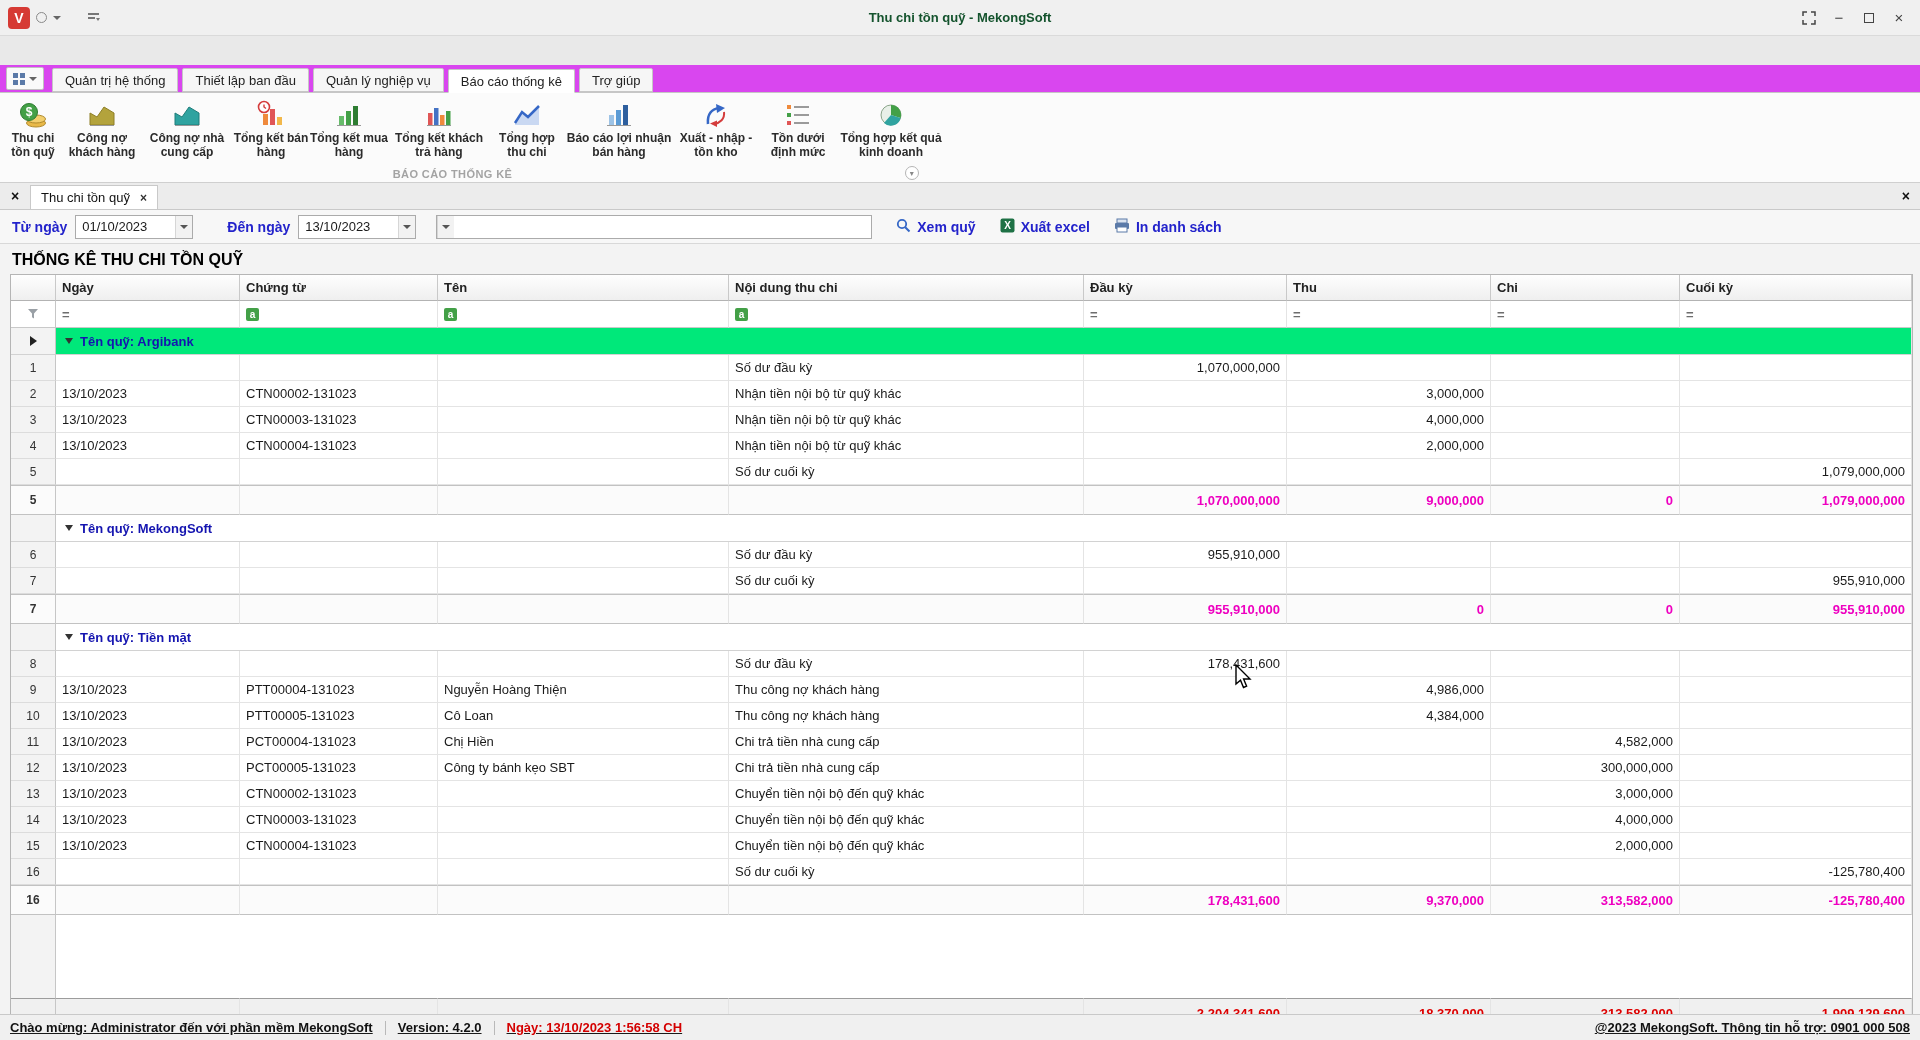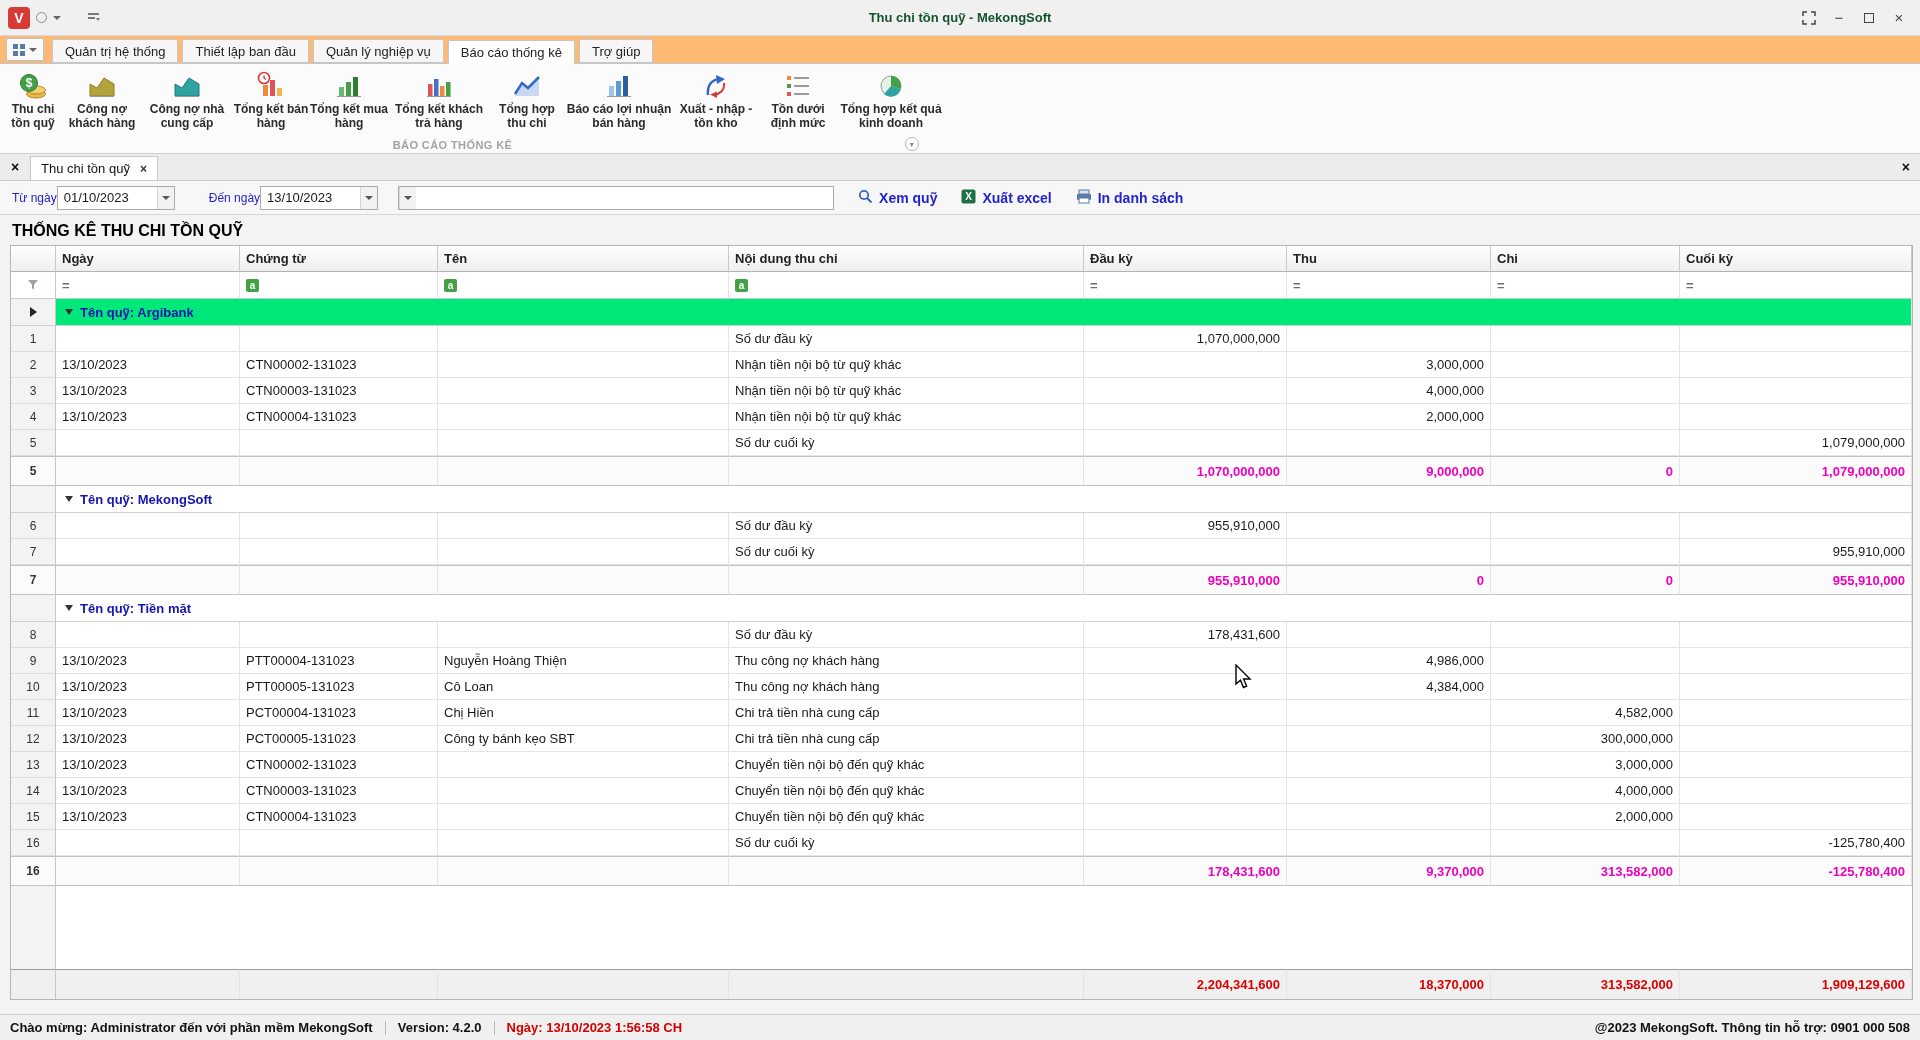--- a/index.html
+++ b/index.html
@@ -21,22 +21,22 @@
   .caret { width:0; height:0; border-left:4px solid transparent; border-right:4px solid transparent;
     border-top:4px solid #666; }
   .tb-title { position:absolute; left:0; right:0; text-align:center; font-weight:bold;
     font-size:13px; color:#14532d; z-index:1; }
   .tb-right { margin-left:auto; display:flex; align-items:center; z-index:2; padding-right:6px; }
   .winbtn { width:30px; height:24px; display:flex; align-items:center; justify-content:center;
     color:#444; font-size:15px; }
   .restore-sq { width:10px; height:10px; border:1.5px solid #444; }
 
   
-  .ribbon-tabs { height:28px; background:#fdba74; border-bottom:1px solid #c6c6c6;
-    display:flex; align-items:flex-end; padding-left:6px; flex:none; }
+  .ribbon-tabs { height:28px; background:#d946ef; border-bottom:1px solid #c6c6c6;
+    display:flex; align-items:flex-end; padding-left:6px; flex:none;margin-top:29px; }
   .appmenu-btn { height:23px; margin:0 4px 0 0; padding:0 6px; border:1px solid #c0c0c0;
     background:#fafafa; border-radius:2px; display:flex; align-items:center; gap:4px; margin-bottom:2px; }
   .rtab { height:24px; margin-left:4px; padding:0 12px; border:1px solid #c6c6c6;
     background:#f6f6f6; display:flex; align-items:center; font-size:13px; color:#222;
     border-radius:2px 2px 0 0; }
   .rtab.active { background:#fff; border-bottom:1px solid #fff; margin-bottom:-1px; z-index:2; }
 
   
   .ribbon { height:90px; background:#fbfbfb; border-bottom:1px solid #cfcfcf; position:relative; flex:none; }
   .ribbon-items { display:flex; align-items:flex-start; padding:4px 0 0 4px; height:70px; }
@@ -55,23 +55,23 @@
     font-weight:bold; font-size:14px; color:#111; }
   .doc-tab { background:#fff; border:1px solid #c9c9c9; border-bottom:none; margin-top:2px;
     display:flex; align-items:center; gap:10px; padding:0 10px; font-size:13px; color:#111; }
   .doc-tab .tab-x { font-weight:bold; font-size:12px; color:#333; }
   .doc-x-right { position:absolute; right:4px; top:0; bottom:0; display:flex; align-items:center;
     font-weight:bold; font-size:14px; color:#111; padding:0 6px; }
 
   
   .filter-bar { height:34px; background:#f7f7f7; border-bottom:1px solid #d8d8d8;
     display:flex; align-items:center; padding-left:12px; flex:none; }
-  .flabel { color:var(--label_blue); font-weight:normal; font-size:12px; }
+  .flabel { color:var(--label_blue); font-weight:bold; font-size:14px; }
   .combo { height:24px; background:#fff; border:1px solid #ababab; display:flex; align-items:stretch;
-    font-size:13px; margin-left:0; }
+    font-size:13px; margin-left:8px; }
   .combo .val { padding:0 6px; display:flex; align-items:center; flex:1; overflow:hidden; white-space:nowrap; }
   .combo .btn { width:17px; display:flex; align-items:center; justify-content:center;
     border-left:1px solid #d6d6d6; background:#f2f2f2; }
   .combo .btn .caret { border-top-color:#555; }
   .linkbtn { display:flex; align-items:center; gap:6px; color:var(--label_blue); font-weight:bold;
     font-size:14px; margin-left:24px; }
 
   
   .content { flex:1; background:#f3f3f3; padding:0 10px; overflow:hidden; display:flex; flex-direction:column; }
   .section-title { padding:7px 2px 5px 2px; font-size:16px; font-weight:bold; color:#000; }
@@ -103,21 +103,21 @@
   .r-footer .gc { height:30px; background:#fbfbfb; border-top:1px solid #c2c2c2; border-bottom:1px solid #c2c2c2; }
   .r-footer .rh { font-weight:bold; }
   .fval { color:var(--footer_magenta); font-weight:bold; }
   .grid-filler { flex:1; display:flex; background:#fff; }
   .rh-strip { width:45px; background:#f3f3f3; border-right:1px solid #c6c6c6; }
   .r-total .gc { height:30px; background:#f0f0f0; border-top:1px solid #9c9c9c; border-bottom:none; }
   .r-total .num { color:var(--total_red); font-weight:bold; }
 
   
   .statusbar { height:26px; background:#f0f0f0; border-top:1px solid #c9c9c9;
-    display:flex; align-items:center; padding:8px 10px; flex:none; font-size:13px; }
+    display:flex; align-items:center; padding:8px 10px; flex:none; font-size:13px;text-decoration:underline; }
   .sb-item { font-weight:bold; color:#111; padding:0 12px; }
   .sb-item.first { padding-left:0; }
   .sb-sep { width:1px; height:14px; background:#b9b9b9; }
   .sb-date { color:var(--status_red); }
   .sb-right { margin-left:auto; font-weight:bold; color:#111; }
 
   .cursor { position:absolute; left:1233px; top:664px; z-index:99; pointer-events:none; }
 </style>
 </head>
 <body>

